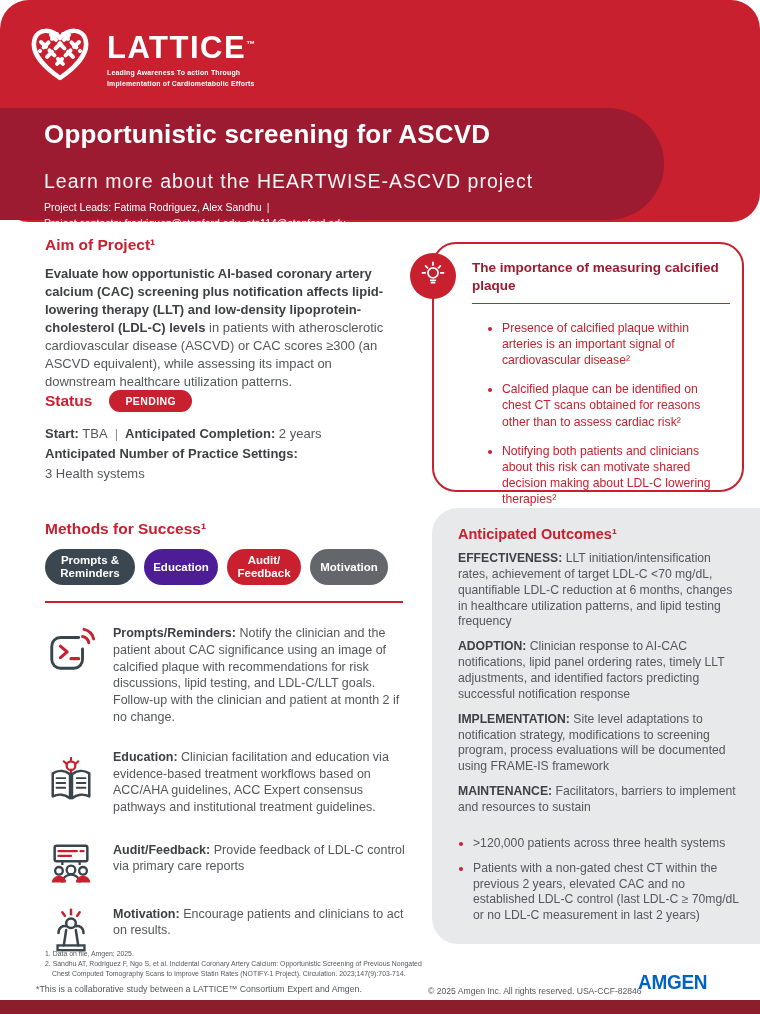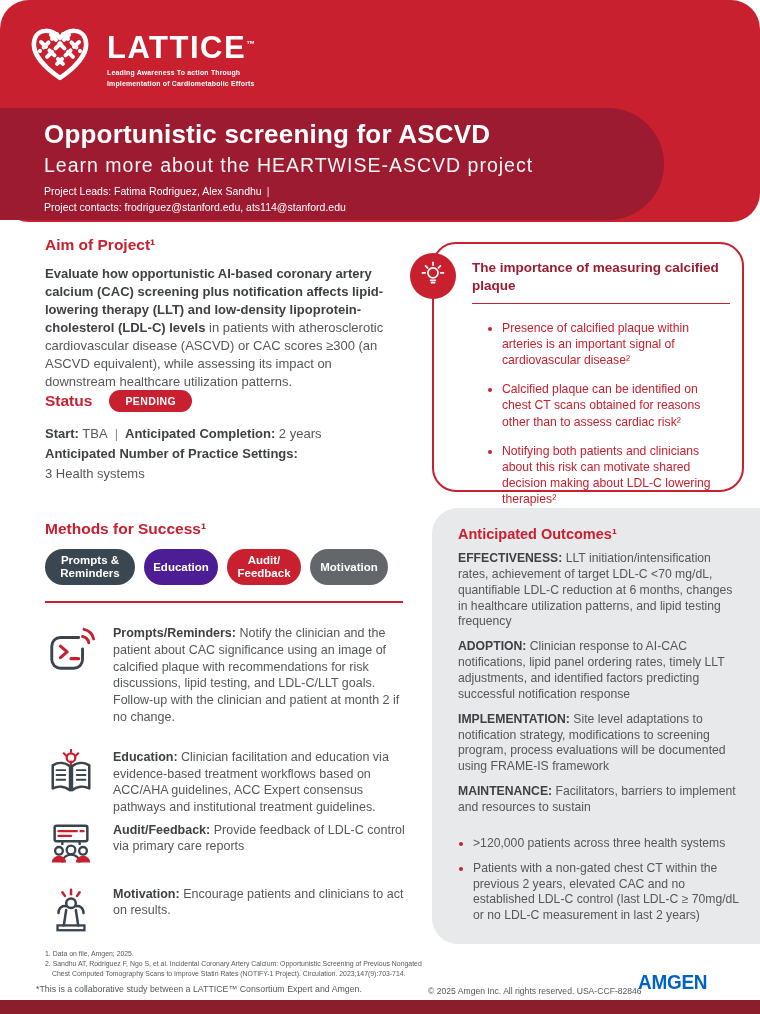--- a/index.html
+++ b/index.html
@@ -17,21 +17,21 @@
   .logo-name { font-size:31px; font-weight:bold; letter-spacing:1.5px; line-height:1; }
   .logo-name .tm { font-size:9px; vertical-align:super; letter-spacing:0; }
   .logo-tagline { font-size:6.9px; font-weight:bold; margin-top:5px; line-height:1.55; letter-spacing:0.2px; }
 
   .title-band {
     position:absolute; left:0; top:108px; width:664px; height:112px;
     background:#9c1b31; border-radius:0 56px 56px 0;
   }
   .title-band-inner { padding:11px 0 0 44px; color:#fff; }
   .main-title { margin:0; font-size:26px; font-weight:bold; letter-spacing:0.2px; }
-  .subtitle { font-size:19.5px; font-weight:normal; letter-spacing:1px; margin-top:4px; opacity:0.96; }
+  .subtitle { font-size:19.5px; font-weight:normal; letter-spacing:1px; margin-top:20px; opacity:0.96; }
   .hdr-meta { font-size:10.5px; margin-top:9px; line-height:1.0; }
   .hdr-meta.second { margin-top:5px; }
   .hdr-meta .vbar { margin-left:5px; opacity:0.85; }
 
   
   .sec-h { color:#c8202f; font-weight:bold; font-size:15.5px; margin:0; }
 
   
   .aim { position:absolute; left:45px; top:236px; width:358px; }
   .aim p { margin:11px 0 0; font-size:13px; line-height:1.38; color:#55575b; }
@@ -73,22 +73,22 @@
     border-radius:20px; display:flex; align-items:center; justify-content:center;
     text-align:center; padding:5px 9px; min-height:28px;
   }
   .pill.c0 { background:#3b4750; width:90px; }
   .pill.c1 { background:#4c1d95; width:74px; }
   .pill.c2 { background:#c8202f; width:74px; }
   .pill.c3 { background:#63666b; width:78px; }
   .m-divider { border:none; border-top:2px solid #c8202f; margin:16px 0 0; width:358px; }
   .m-item { display:flex; gap:16px; }
   .m-item.i0 { margin-top:22px; }
-  .m-item.i1 { margin-top:24px; }
-  .m-item.i2 { margin-top:6px; }
+  .m-item.i1 { margin-top:24px;align-items:center; }
+  .m-item.i2 { margin-top:26px; }
   .m-item.i3 { margin-top:14px; }
   .m-icon { flex:0 0 52px; display:flex; justify-content:center; align-items:flex-start; }
   .m-icon svg { width:50px; height:50px; }
   .m-text { font-size:12.5px; line-height:1.33; color:#55575b; margin:0; }
   .m-text b { color:#3e4044; }
 
   
   .gray-panel {
     position:absolute; left:432px; top:508px; width:328px; height:436px;
     background:#e8e9ea; border-radius:26px 0 0 26px;

